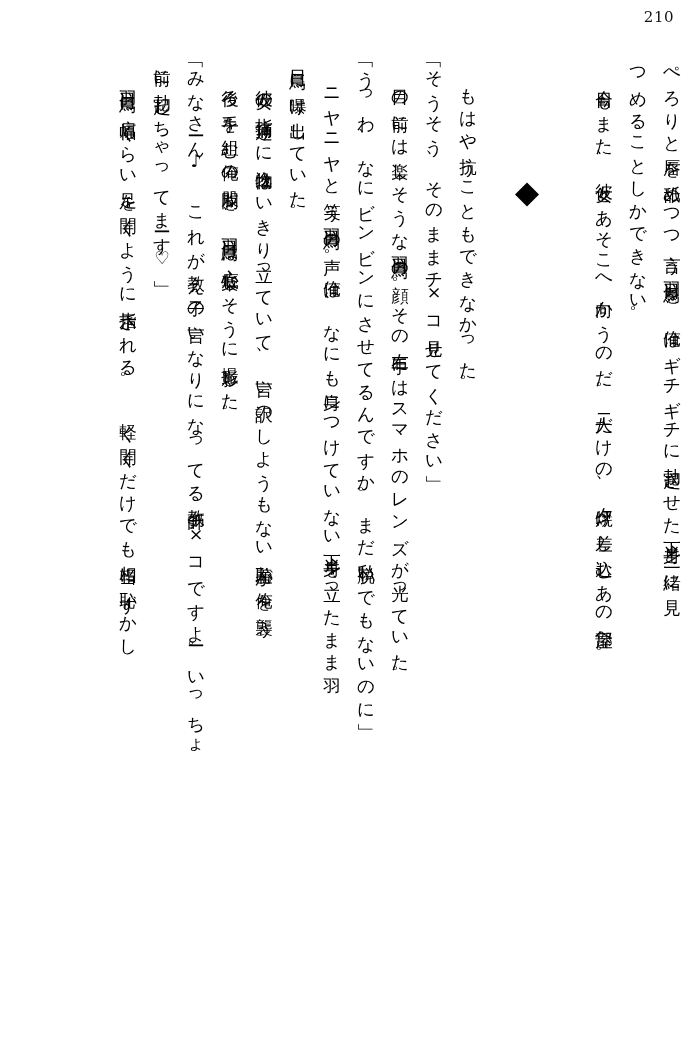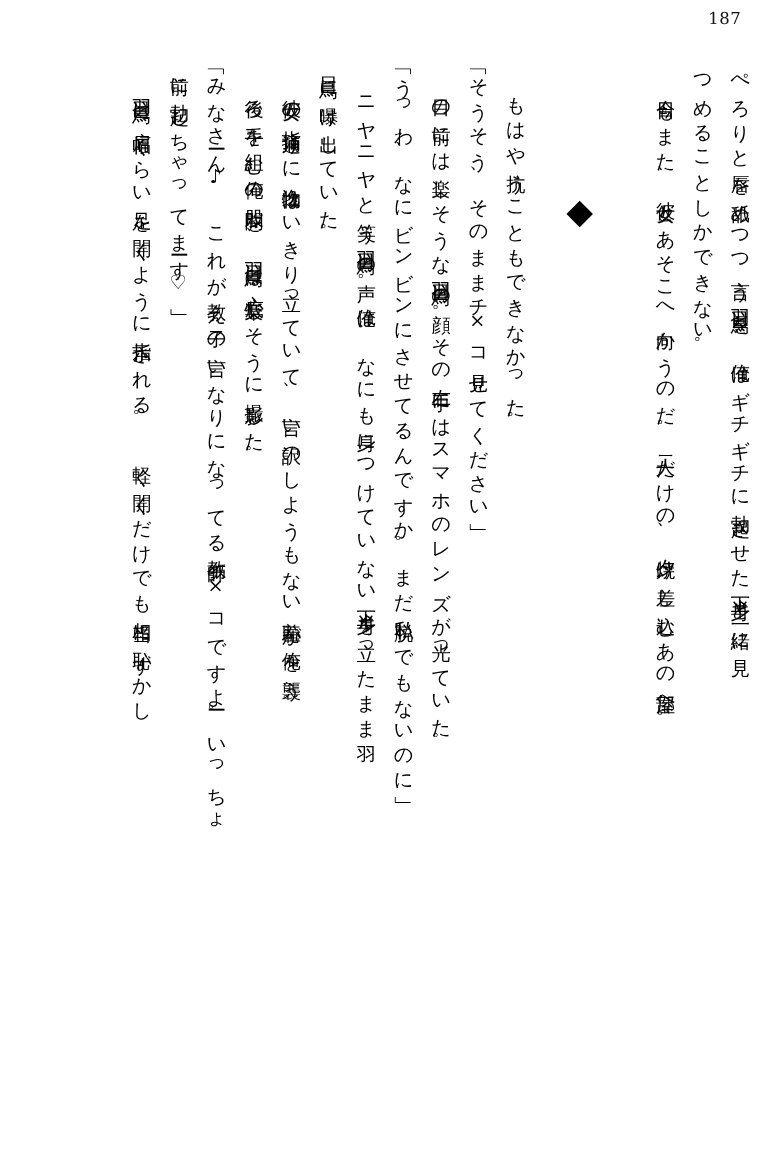--- a/index.html
+++ b/index.html
@@ -76,21 +76,21 @@
     width: 17px;
     height: 17px;
     background: #000000;
   }
 </style>
 </head>
 <body>
 
 <div class="page">
 
-  <div class="page-number">187</div>
+  <div class="page-number">210</div>
 
   <div class="text-body">
     <div class="col">ぺろりと唇を舐めつつ言う羽目鳥を、俺はギチギチに勃起させた下半身と一緒に見</div>
     <div class="col">つめることしかできない。</div>
     <div class="col">　今日もまた、彼女とあそこへ向かうのだ。二人だけの、夕焼け差し込むあの部屋へ。</div>
     <div class="col"></div>
     <div class="col ornament">
       <span class="diamond"></span>
     </div>
     <div class="col"></div>

